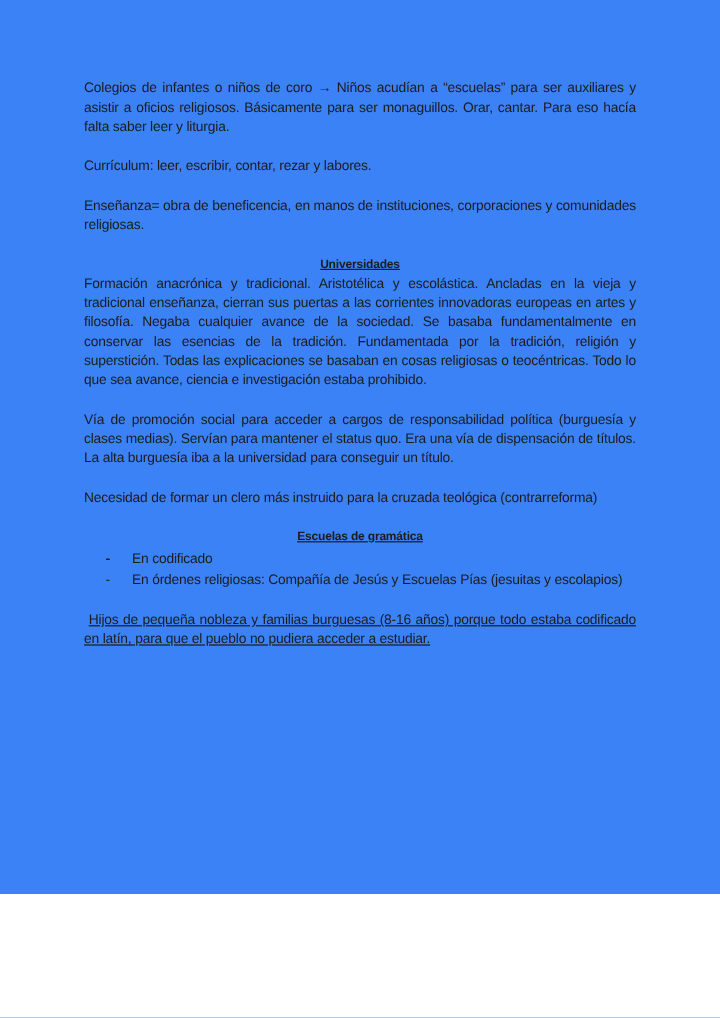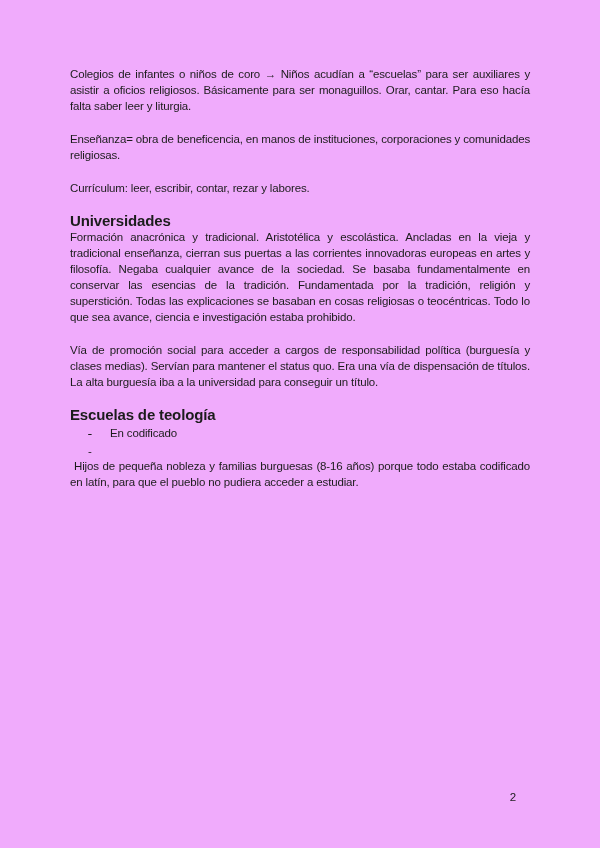--- a/index.html
+++ b/index.html
@@ -3,48 +3,50 @@
 <meta charset="utf-8">
 <style>
   html, body {
     margin: 0;
     padding: 0;
     background: #ffffff;
   }
   .page {
     position: relative;
     width: 600px;
-    height: 848px;
-    background: #f0abfc;
+    height: 745px;
+    background: #3b82f6;
     overflow: hidden;
     font-family: "Liberation Sans", sans-serif;
     font-size: 11.5px;
     line-height: 16px;
     color: #1c1c1c;
     letter-spacing: -0.15px;
   }
   .content {
     position: absolute;
     left: 70px;
     top: 66px;
     width: 460px;
     text-align: justify;
   }
   .content p {
     margin: 0 0 17px 0;
   }
   .content h2 {
-    font-size: 15px;
+    font-size: 10px;
     line-height: 16px;
     font-weight: bold;
     margin: 0;
-    text-align: left;
+    text-align: center;
+    text-decoration: underline;
   }
   .content p.indent-first {
     text-indent: 4px;
+    text-decoration: underline;
   }
   ul.dash-list {
     list-style: none;
     margin: 0 0 17px 0;
     padding: 0 0 0 18px;
   }
   ul.dash-list li {
     position: relative;
     padding-left: 22px;
     margin: 0 0 2px 0;
@@ -66,48 +68,50 @@
 </style>
 </head>
 <body>
 
 <div class="page">
   <div class="content">
 
     <p>Colegios de infantes o niños de coro → Niños acudían a “escuelas” para ser auxiliares y asistir a oficios religiosos. Básicamente para ser monaguillos. Orar, cantar. Para eso hacía falta saber leer y liturgia.</p>
 
 
+    <p>Currículum: leer, escribir, contar, rezar y labores.</p>
+
     <p>Enseñanza= obra de beneficencia, en manos de instituciones, corporaciones y comunidades religiosas.</p>
-
-    <p>Currículum: leer, escribir, contar, rezar y labores.</p>
 
     <h2>Universidades</h2>
 
     <p>Formación anacrónica y tradicional. Aristotélica y escolástica. Ancladas en la vieja y tradicional enseñanza, cierran sus puertas a las corrientes innovadoras europeas en artes y filosofía. Negaba cualquier avance de la sociedad. Se basaba fundamentalmente en conservar las esencias de la tradición. Fundamentada por la tradición, religión y superstición. Todas las explicaciones se basaban en cosas religiosas o teocéntricas. Todo lo que sea avance, ciencia e investigación estaba prohibido.</p>
 
     <p>Vía de promoción social para acceder a cargos de responsabilidad política (burguesía y clases medias). Servían para mantener el status quo. Era una vía de dispensación de títulos. La alta burguesía iba a la universidad para conseguir un título.</p>
 
+    <p>Necesidad de formar un clero más instruido para la cruzada teológica (contrarreforma)</p>
 
 
-    <h2>Escuelas de teología</h2>
+    <h2>Escuelas de gramática</h2>
 
 
     <ul class="dash-list">
       <li>
         <span class="dash">-</span>
       </li>
       <li>
         <span class="dash">-</span>
       </li>
       <li>
         <span class="dash">-</span>
         <span>En codificado</span>
       </li>
       <li>
         <span class="dash">-</span>
+        <span>En órdenes religiosas: Compañía de Jesús y Escuelas Pías (jesuitas y escolapios)</span>
       </li>
     </ul>
 
     <p class="indent-first">Hijos de pequeña nobleza y familias burguesas (8-16 años) porque todo estaba codificado en latín, para que el pueblo no pudiera acceder a estudiar.</p>
 
   </div>
 
   <div class="page-number">2</div>
 </div>
 

